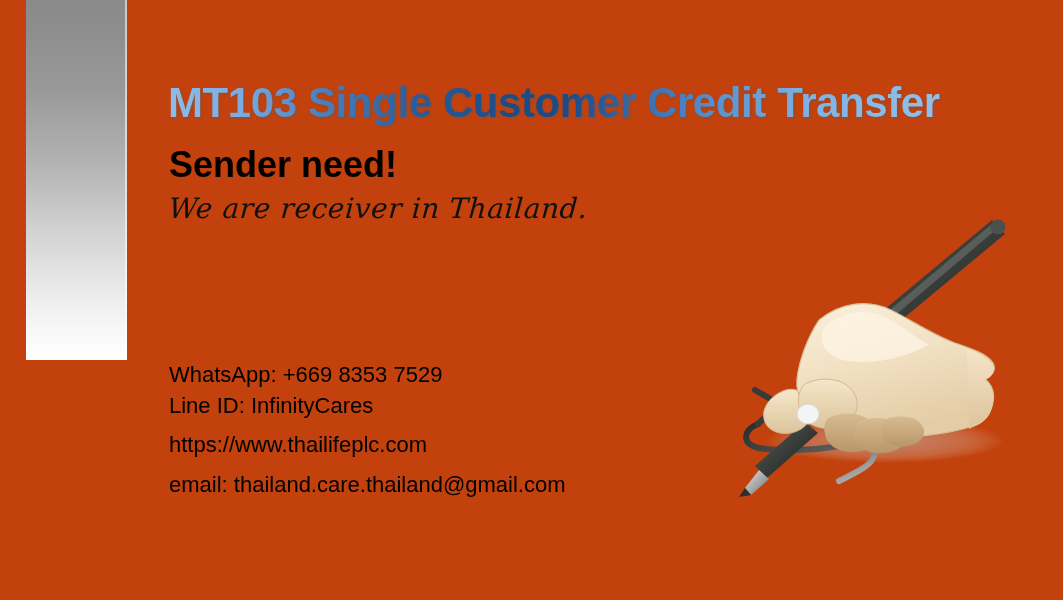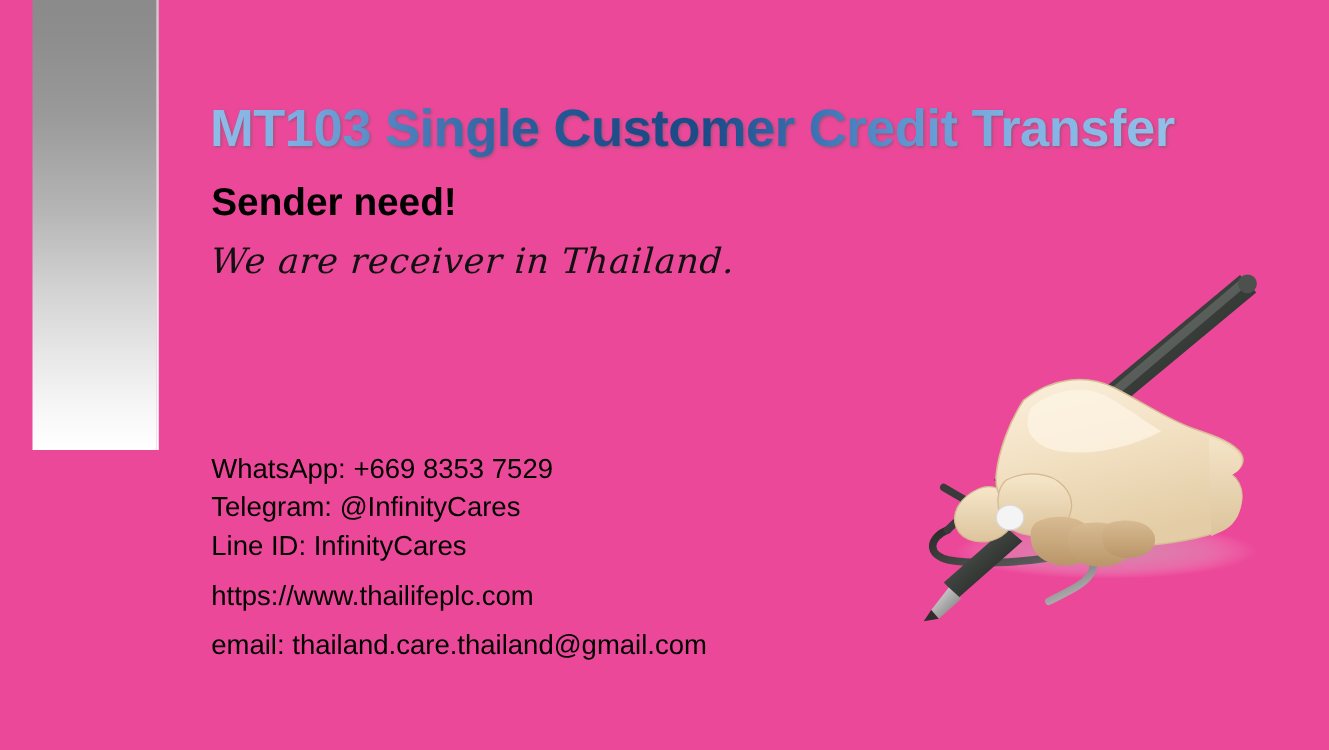--- a/index.html
+++ b/index.html
@@ -4,21 +4,21 @@
 <style>
   html, body {
     margin: 0;
     padding: 0;
     background: #ffffff;
   }
   #slide {
     position: relative;
     width: 1063px;
     height: 600px;
-    background: #ec4899;
+    background: #c2410c;
     overflow: hidden;
     font-family: "Liberation Sans", sans-serif;
   }
 
   
   #side-bar {
     position: absolute;
     left: 26px;
     top: 0;
     width: 99px;
@@ -71,21 +71,21 @@
     color: transparent;
     -webkit-text-fill-color: transparent;
     filter: drop-shadow(1.5px 1.5px 1.2px rgba(90,90,90,0.55));
   }
 
   
   #headline {
     position: absolute;
     left: 169px;
     top: 144px;
-    font-size: 31px;
+    font-size: 36px;
     font-weight: bold;
     color: #000000;
     white-space: nowrap;
   }
 
   
   #subline {
     position: absolute;
     left: 170px;
     top: 192px;
@@ -138,21 +138,20 @@
   <div id="side-bar-edge"></div>
 
   <div id="title">MT103 Single Customer Credit Transfer</div>
 
   <div id="headline">Sender need!</div>
 
   <div id="subline">We are receiver in Thailand.</div>
 
   <div id="contact">
     <div class="line">WhatsApp: +669 8353 7529</div>
-    <div class="line">Telegram: @InfinityCares</div>
     <div class="line">Line ID: InfinityCares</div>
     <div class="line spaced">https://www.thailifeplc.com</div>
     <div class="line spaced">email: thailand.care.thailand@gmail.com</div>
   </div>
 
   <div id="illustration">
     <svg viewBox="0 0 400 330" xmlns="http://www.w3.org/2000/svg">
       <defs>
         <linearGradient id="skinGrad" x1="0" y1="0" x2="0.35" y2="1">
           <stop offset="0%" stop-color="#fbf0dd"></stop>

